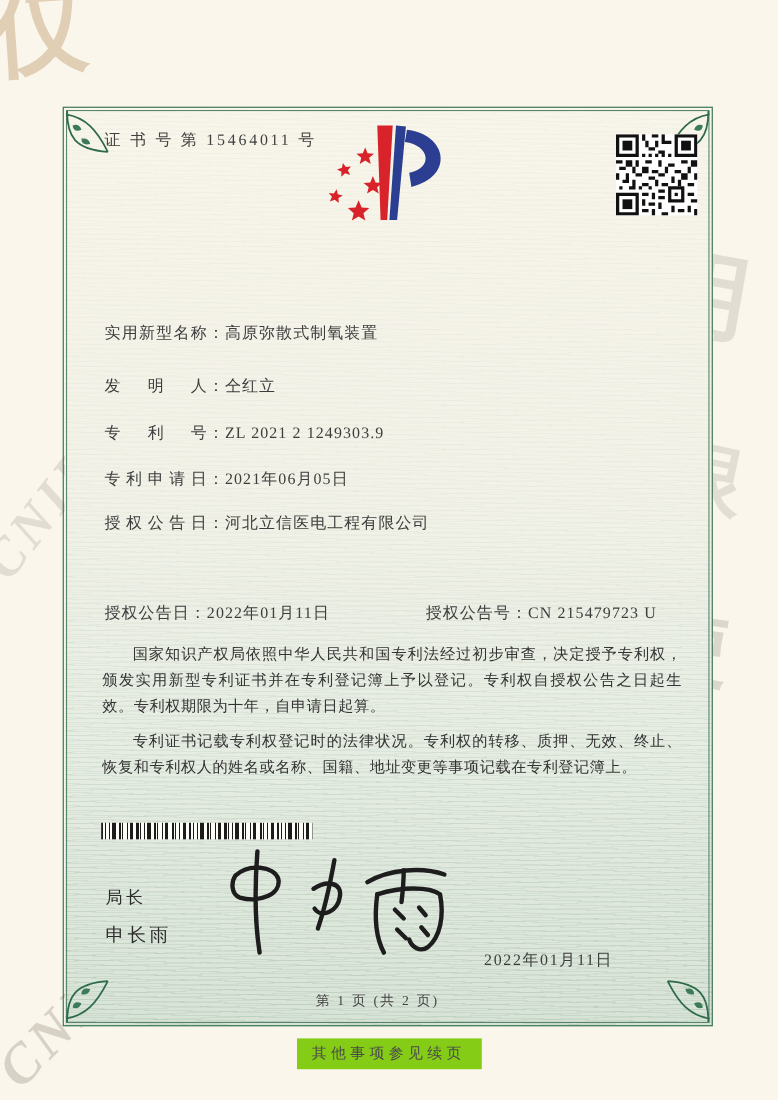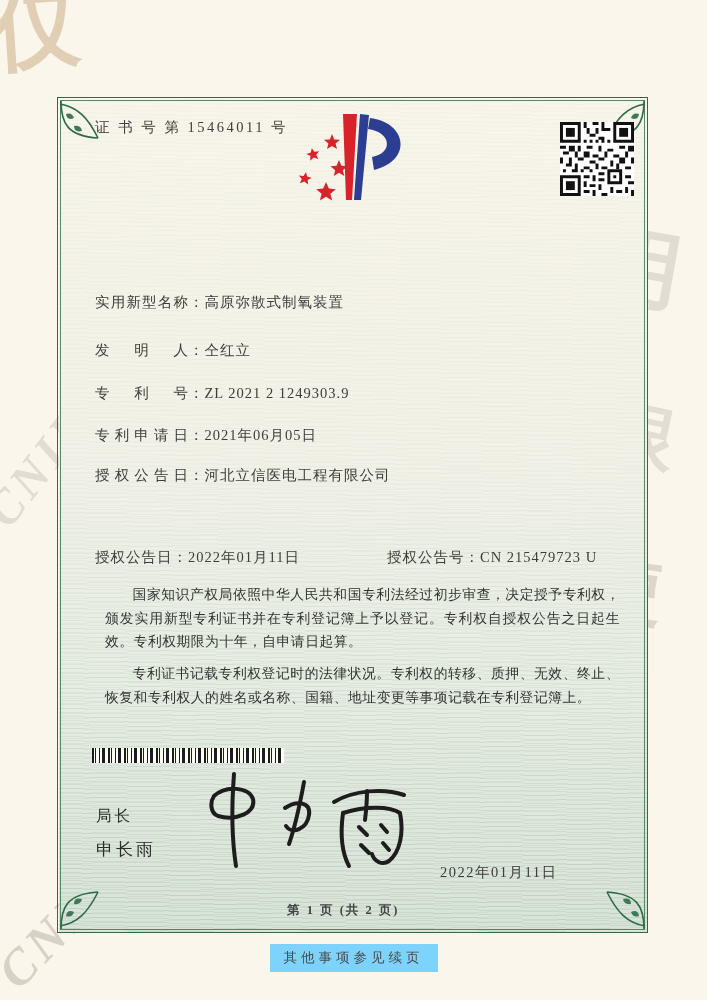--- a/index.html
+++ b/index.html
@@ -47,33 +47,33 @@
 
   .row{position:absolute;left:95px;width:530px;font-size:14.5px;color:#3d3d3d;
     letter-spacing:1px;white-space:nowrap;}
   .lbl{display:inline-block;width:94px;text-align:justify;text-align-last:justify;vertical-align:bottom;}
   .lbl5{display:inline-block;}
   .val{letter-spacing:1px;}
   .grant-right{position:absolute;left:292px;top:0;}
 
   .body-text{position:absolute;left:93px;top:583px;width:527px;
     font-size:13.8px;line-height:1.72;color:#333;text-align:justify;letter-spacing:.5px;}
-  .body-text p{margin:0 0 8px 12px;text-indent:2em;}
+  .body-text p{margin:0 0 8px 0;text-indent:2em;}
 
   .barcode{position:absolute;left:92px;top:748px;width:192px;height:15px;
     background:repeating-linear-gradient(90deg,#1c1c1c 0 2px,#fdfdf8 2px 3px,#1c1c1c 3px 4px,#fdfdf8 4px 7px,#1c1c1c 7px 8px,#fdfdf8 8px 10px,#1c1c1c 10px 13px,#fdfdf8 13px 16px);}
 
   .signer-title{position:absolute;left:96px;top:806px;font-size:15.5px;letter-spacing:3px;color:#2c2c2c;}
   .signer-name{position:absolute;left:96px;top:838px;font-size:17px;letter-spacing:3px;color:#2c2c2c;}
   .signature{position:absolute;left:196px;top:760px;width:232px;height:122px;}
 
   .issue-date{position:absolute;left:440px;top:863px;font-size:14.5px;letter-spacing:1.5px;color:#3d3d3d;}
-  .page-info{position:absolute;left:287px;top:902px;font-size:12.5px;letter-spacing:2px;color:#444;font-weight:bold;}
+  .page-info{position:absolute;left:287px;top:902px;font-size:12.5px;letter-spacing:2px;color:#444;}
   .footer-note{position:absolute;left:50%;top:944px;transform:translateX(-50%);
-    background:#7dd3fc;padding:5px 14px;font-size:13.5px;letter-spacing:4px;color:#4a4a4a;}
+    background:#84cc16;padding:5px 14px;font-size:13.5px;letter-spacing:4px;color:#4a4a4a;}
 </style>
 </head>
 <body>
 
 <div class="page">
 
   <span class="wm" style="left:-8px;top:-14px;font-size:88px;color:rgba(197,167,125,.50);transform:rotate(-4deg);">仅</span>
   <span class="wm" style="left:96px;top:110px;font-size:78px;color:rgba(168,160,148,.36);transform:rotate(-10deg);">限</span>
   <span class="wm" style="left:408px;top:258px;font-size:52px;font-style:italic;color:rgba(168,162,150,.32);transform:rotate(48deg);letter-spacing:6px;">CNIPA</span>
   <span class="wm" style="left:596px;top:226px;font-size:86px;color:rgba(168,162,150,.30);transform:rotate(10deg);">用</span>

